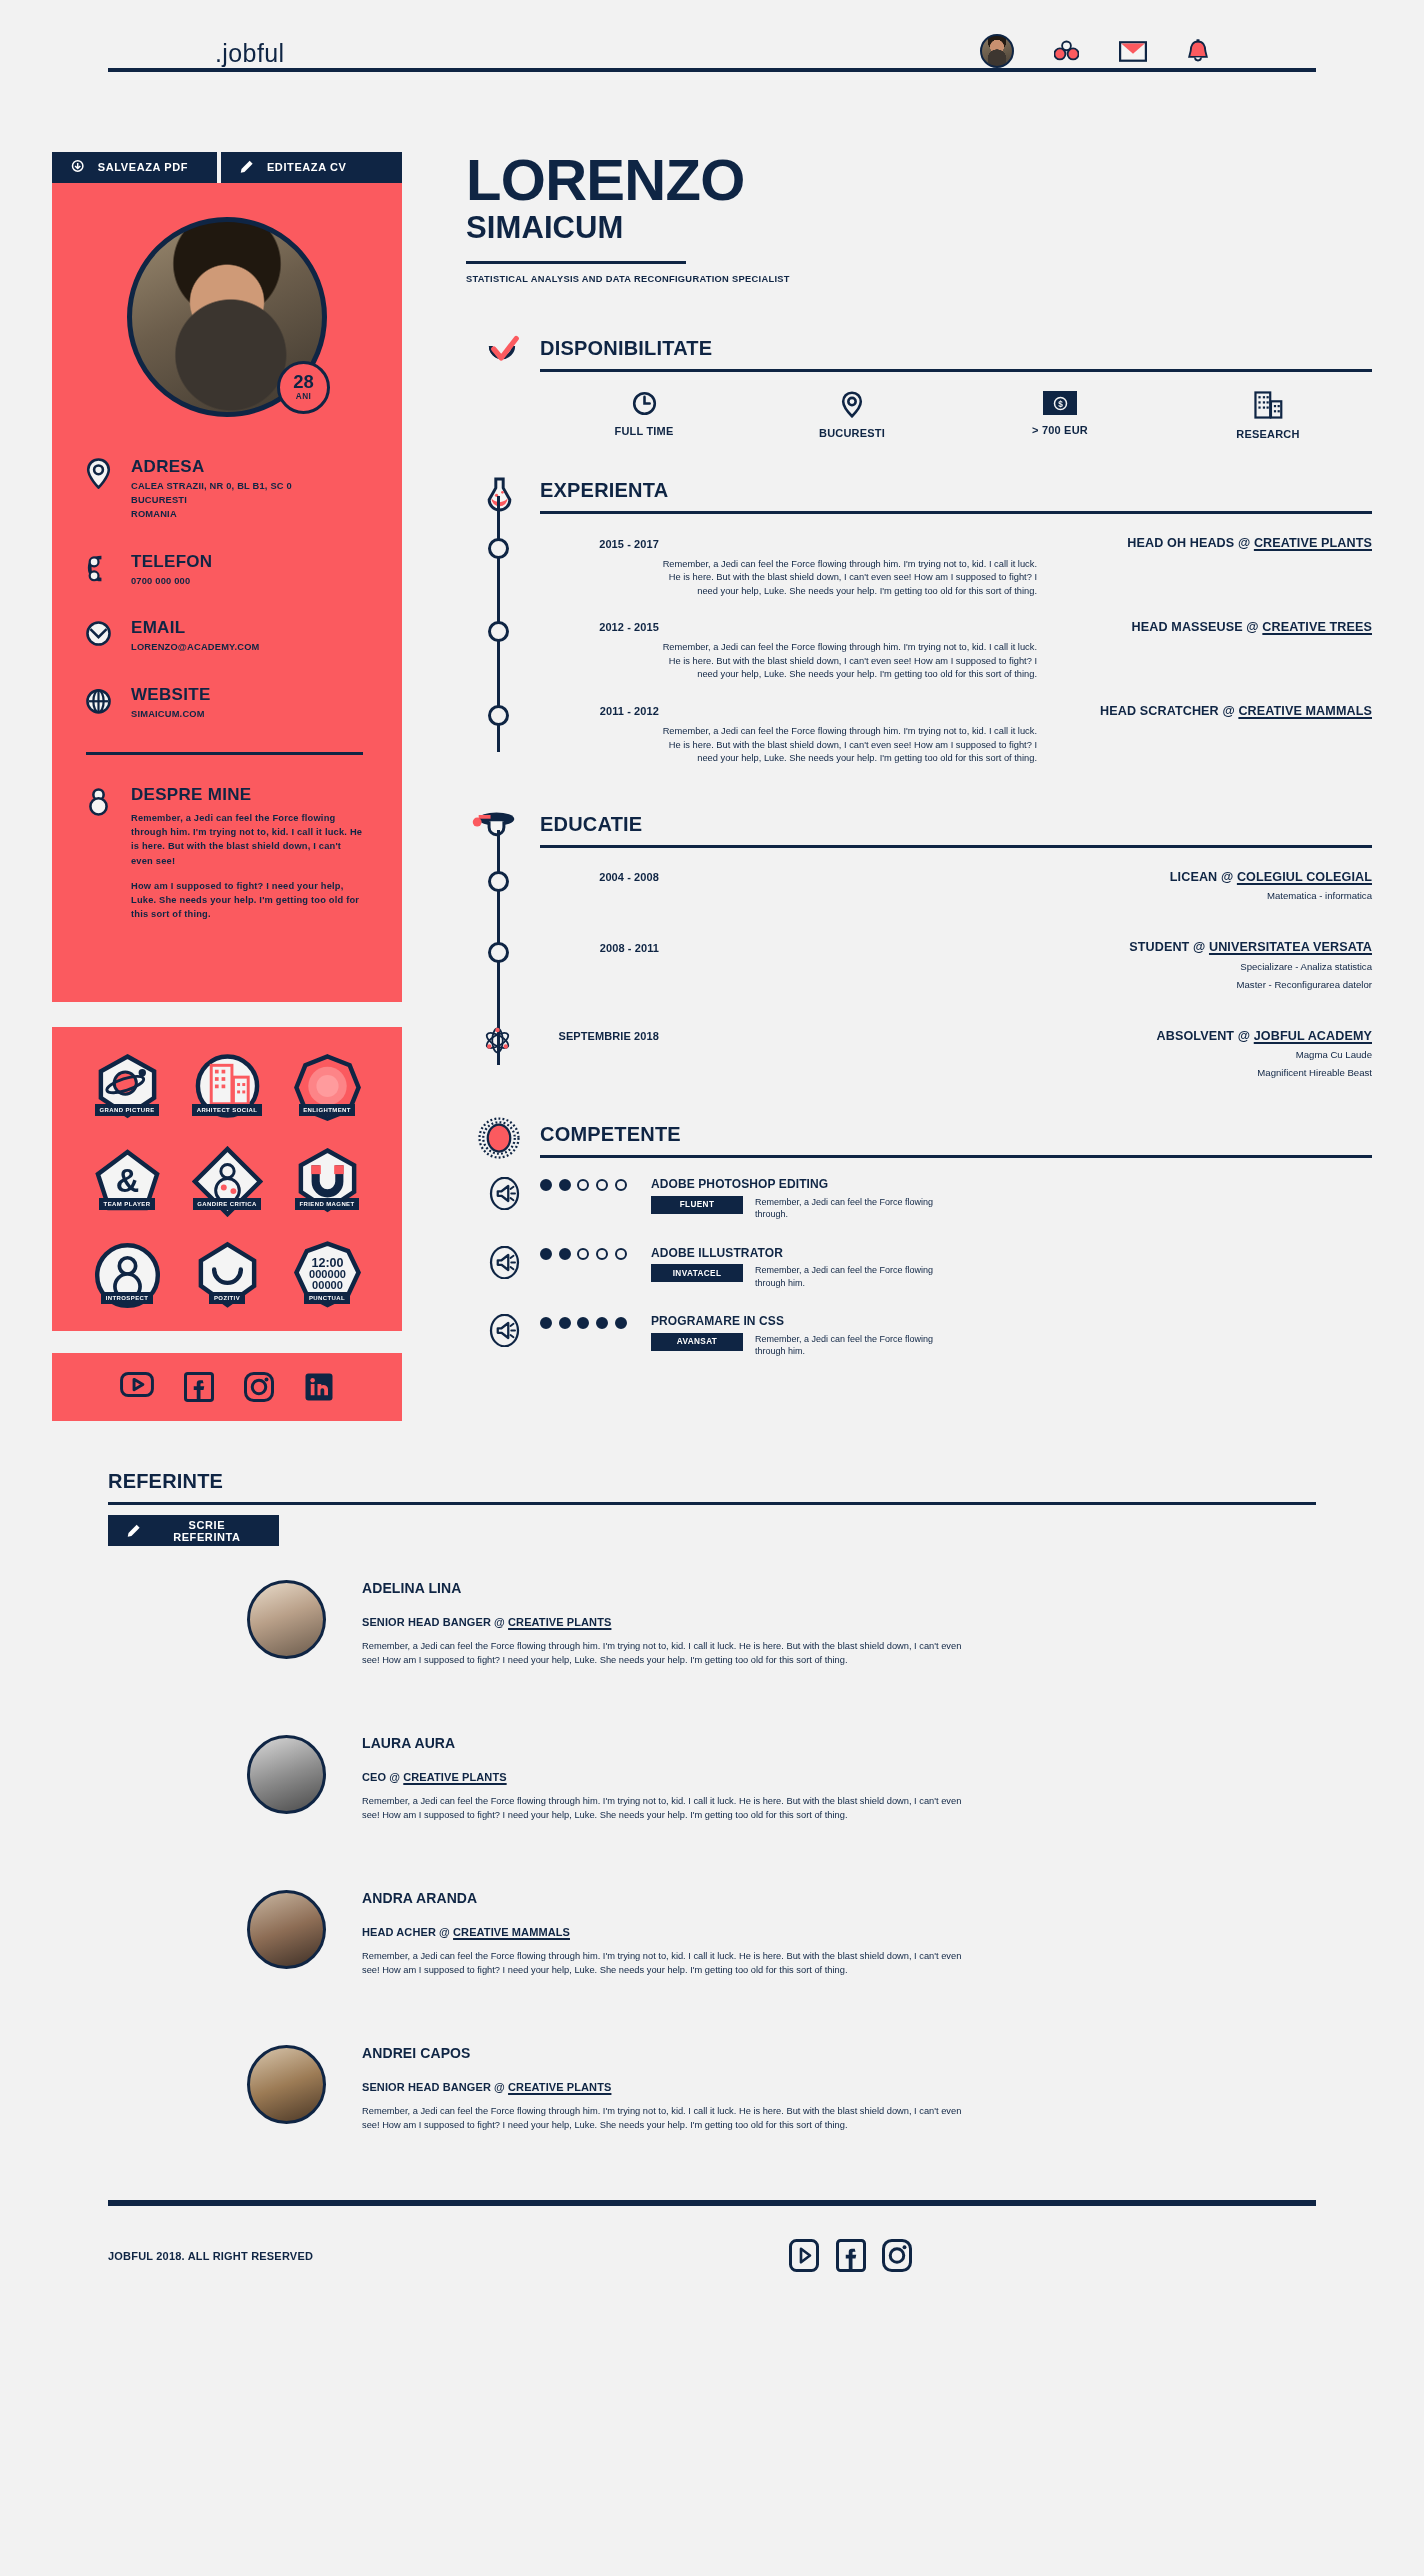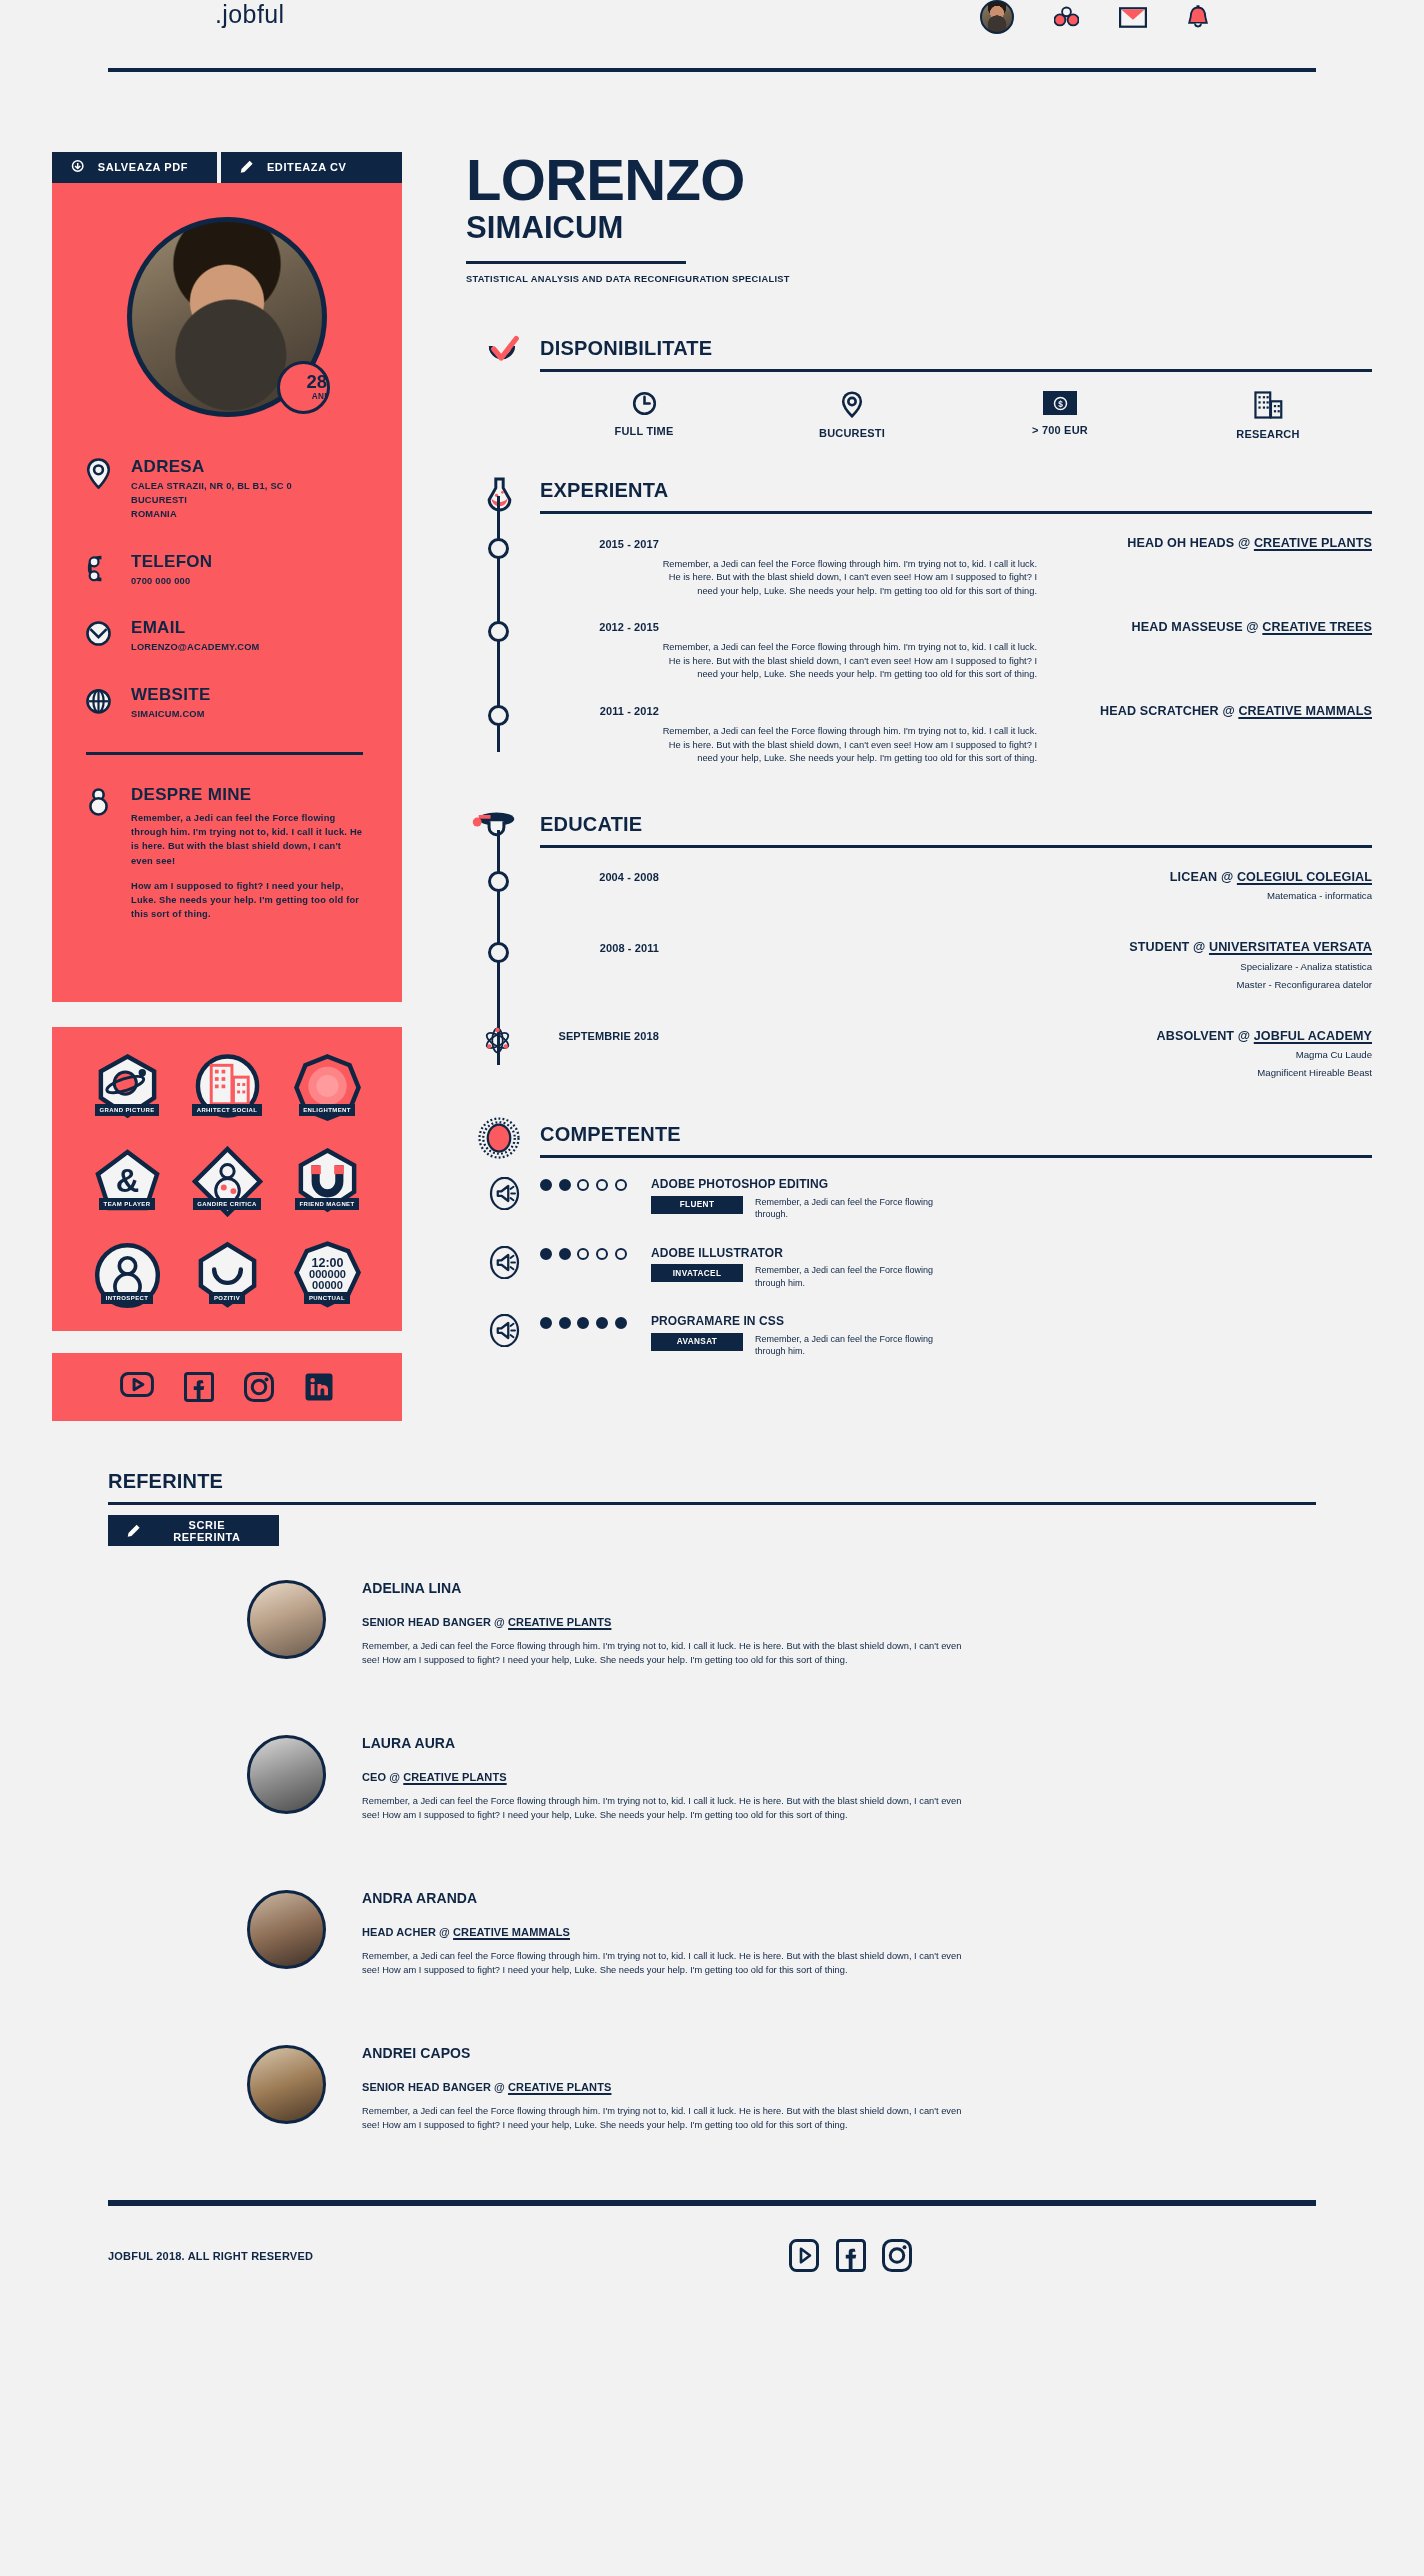--- a/index.html
+++ b/index.html
@@ -12,21 +12,21 @@
   html,body{ background:var(--bg); }
   body{
     width:1424px;
     font-family:"Liberation Sans", sans-serif;
     color:var(--navy);
     -webkit-font-smoothing:antialiased;
   }
   .page{ width:1424px; min-height:2576px; position:relative; background:var(--bg); }
 
   
-  .topbar{ height:68px; display:flex; align-items:flex-start; padding:0 215px 0 215px; }
+  .topbar{ height:68px; display:flex; align-items:flex-end; padding:0 215px 0 215px; }
   .logo{ font-size:25px; letter-spacing:0.4px; color:var(--navy); font-weight:300; }
   .topbar-right{ margin-left:auto; display:flex; align-items:center; gap:40px; }
   .avatar-top{
     width:34px;height:34px;border-radius:50%;
     border:2.2px solid var(--navy);
     background:
       radial-gradient(circle at 50% 76%, #3d3630 0 34%, transparent 35%),
       radial-gradient(circle at 50% 36%, #c99070 0 28%, transparent 29%),
       radial-gradient(circle at 50% 18%, #241b14 0 32%, transparent 33%),
       linear-gradient(160deg,#8d7b63,#4a4136);
@@ -59,21 +59,21 @@
     background:
       radial-gradient(circle at 52% 70%, #3b352f 0 33%, transparent 34%),
       radial-gradient(circle at 50% 42%, #cf9a77 0 25%, transparent 26%),
       radial-gradient(circle at 50% 22%, #20180f 0 30%, transparent 31%),
       linear-gradient(155deg,#9b8a70 0%, #6b5d4b 45%, #3e372e 100%);
   }
   .age-badge{
     position:absolute; right:-3px; bottom:3px;
     width:53px;height:53px;border-radius:50%;
     background:var(--coral); border:3px solid var(--navy);
-    display:flex; flex-direction:column; align-items:flex-end; justify-content:center;
+    display:flex; flex-direction:column; align-items:center; justify-content:center;
     line-height:1;
   }
   .age-badge .num{ font-size:18.5px; font-weight:bold; }
   .age-badge .lbl{ font-size:8.2px; font-weight:bold; letter-spacing:0.4px; margin-top:1.5px;}
 
   .contact-list{ padding:0 39px 0 34px; }
   .contact{ display:flex; gap:15px; margin-bottom:30px; }
   .contact .ico{ flex:0 0 30px; padding-top:1.5px; }
   .contact h3{ font-size:17px; font-weight:bold; letter-spacing:0.3px; margin-bottom:3px; }
   .contact p{ font-size:9.3px; font-weight:bold; line-height:1.5; letter-spacing:0.2px; }

